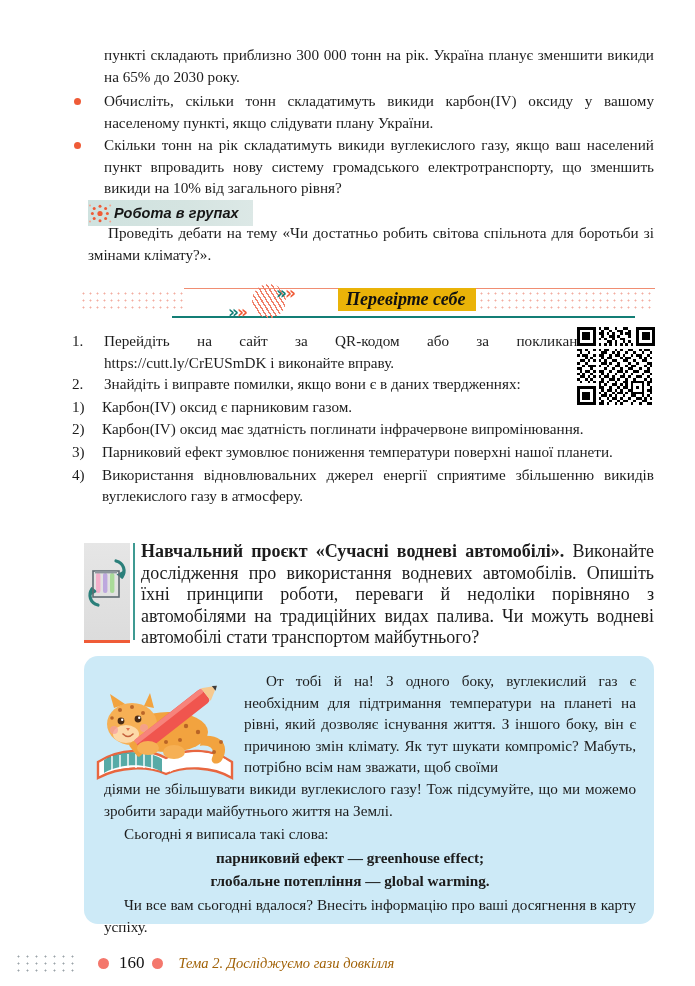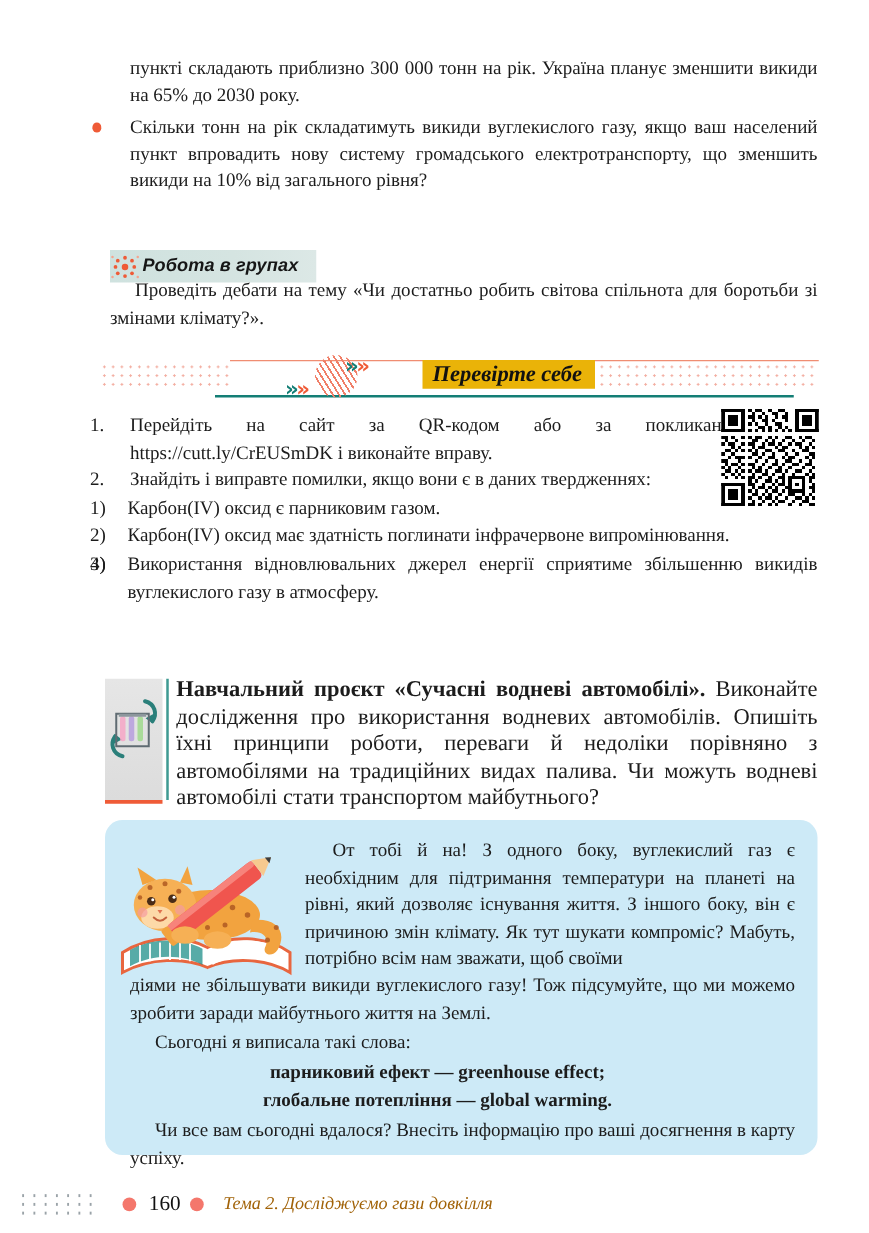--- a/index.html
+++ b/index.html
@@ -372,20 +372,21 @@
 </head>
 <body>
 
 <div class="page">
 
   <div class="content-col para" id="top-para">пункті складають приблизно 300 000 тонн на рік. Україна планує зменшити викиди на 65% до 2030 року.</div>
 
   <ul id="bullet-list">
     <li>
       <span class="bullet-dot"></span>
+      <span>Обчисліть, скільки тонн складатимуть викиди карбон(IV) оксиду у вашому населеному пункті, якщо слідувати плану України.</span>
     </li>
     <li>
       <span class="bullet-dot"></span>
       <span>Скільки тонн на рік складатимуть викиди вуглекислого газу, якщо ваш населений пункт впровадить нову систему громадського електротранспорту, що зменшить викиди на 10% від загального рівня?</span>
     </li>
   </ul>
 
   <div id="group-work-badge">
     <span class="badge-icon">
       <svg width="26" height="23" viewBox="0 0 26 23" xmlns="http://www.w3.org/2000/svg">
@@ -440,21 +441,21 @@
       <span class="num">2.</span><span>Знайдіть і виправте помилки, якщо вони є в даних твердженнях:</span>
     </div>
 
     <div class="sub">
       <span class="sublabel">1)</span><span>Карбон(IV) оксид є парниковим газом.</span>
     </div>
     <div class="sub">
       <span class="sublabel">2)</span><span>Карбон(IV) оксид має здатність поглинати інфрачервоне випромінювання.</span>
     </div>
     <div class="sub">
-      <span class="sublabel">3)</span>
+      <span class="sublabel">3)</span><span>Парниковий ефект зумовлює пониження температури поверхні нашої планети.</span>
     </div>
     <div class="sub">
       <span class="sublabel">4)</span><span>Використання відновлювальних джерел енергії сприятиме збільшенню викидів вуглекислого газу в атмосферу.</span>
     </div>
   </div>
 
   <div id="qr-code">
     <svg width="78" height="78" viewBox="0 0 29 29" shape-rendering="crispEdges" xmlns="http://www.w3.org/2000/svg">
       <rect width="29" height="29" fill="#ffffff"></rect>
       <g fill="#000000">

